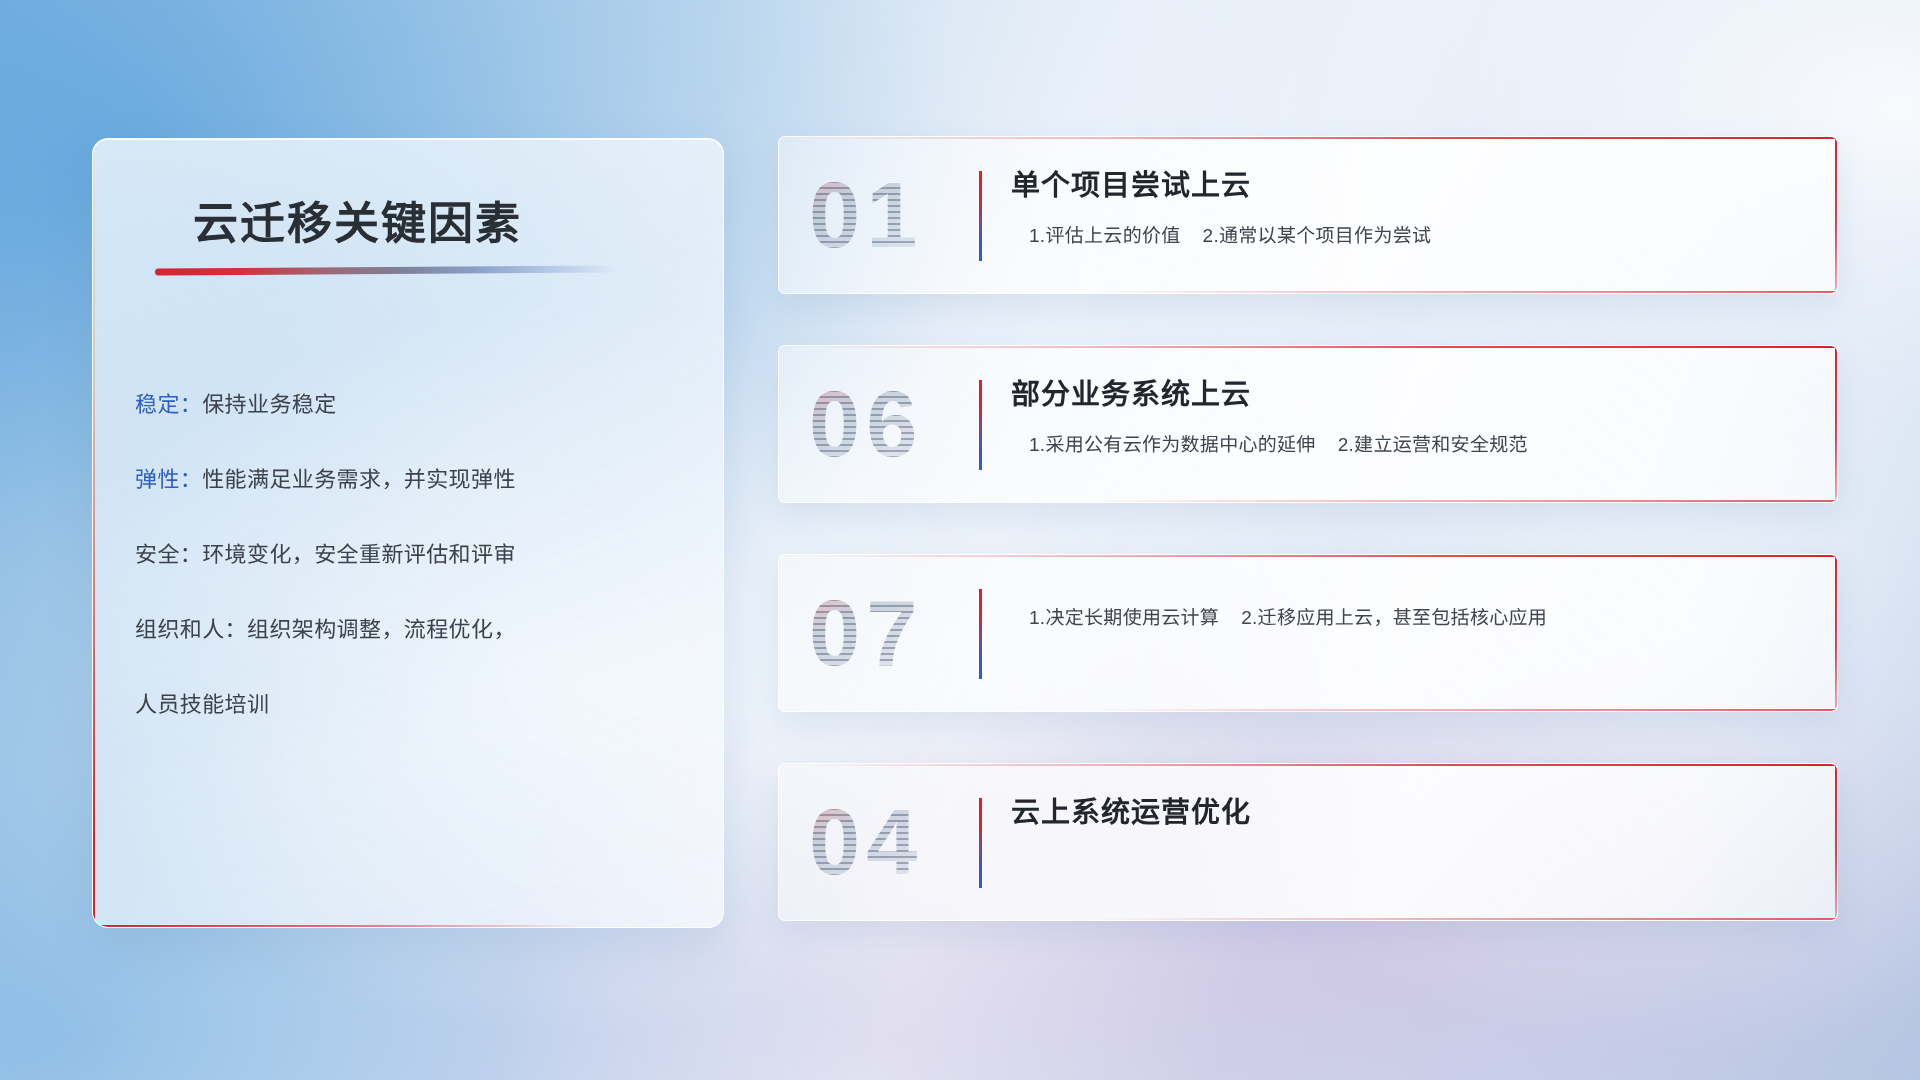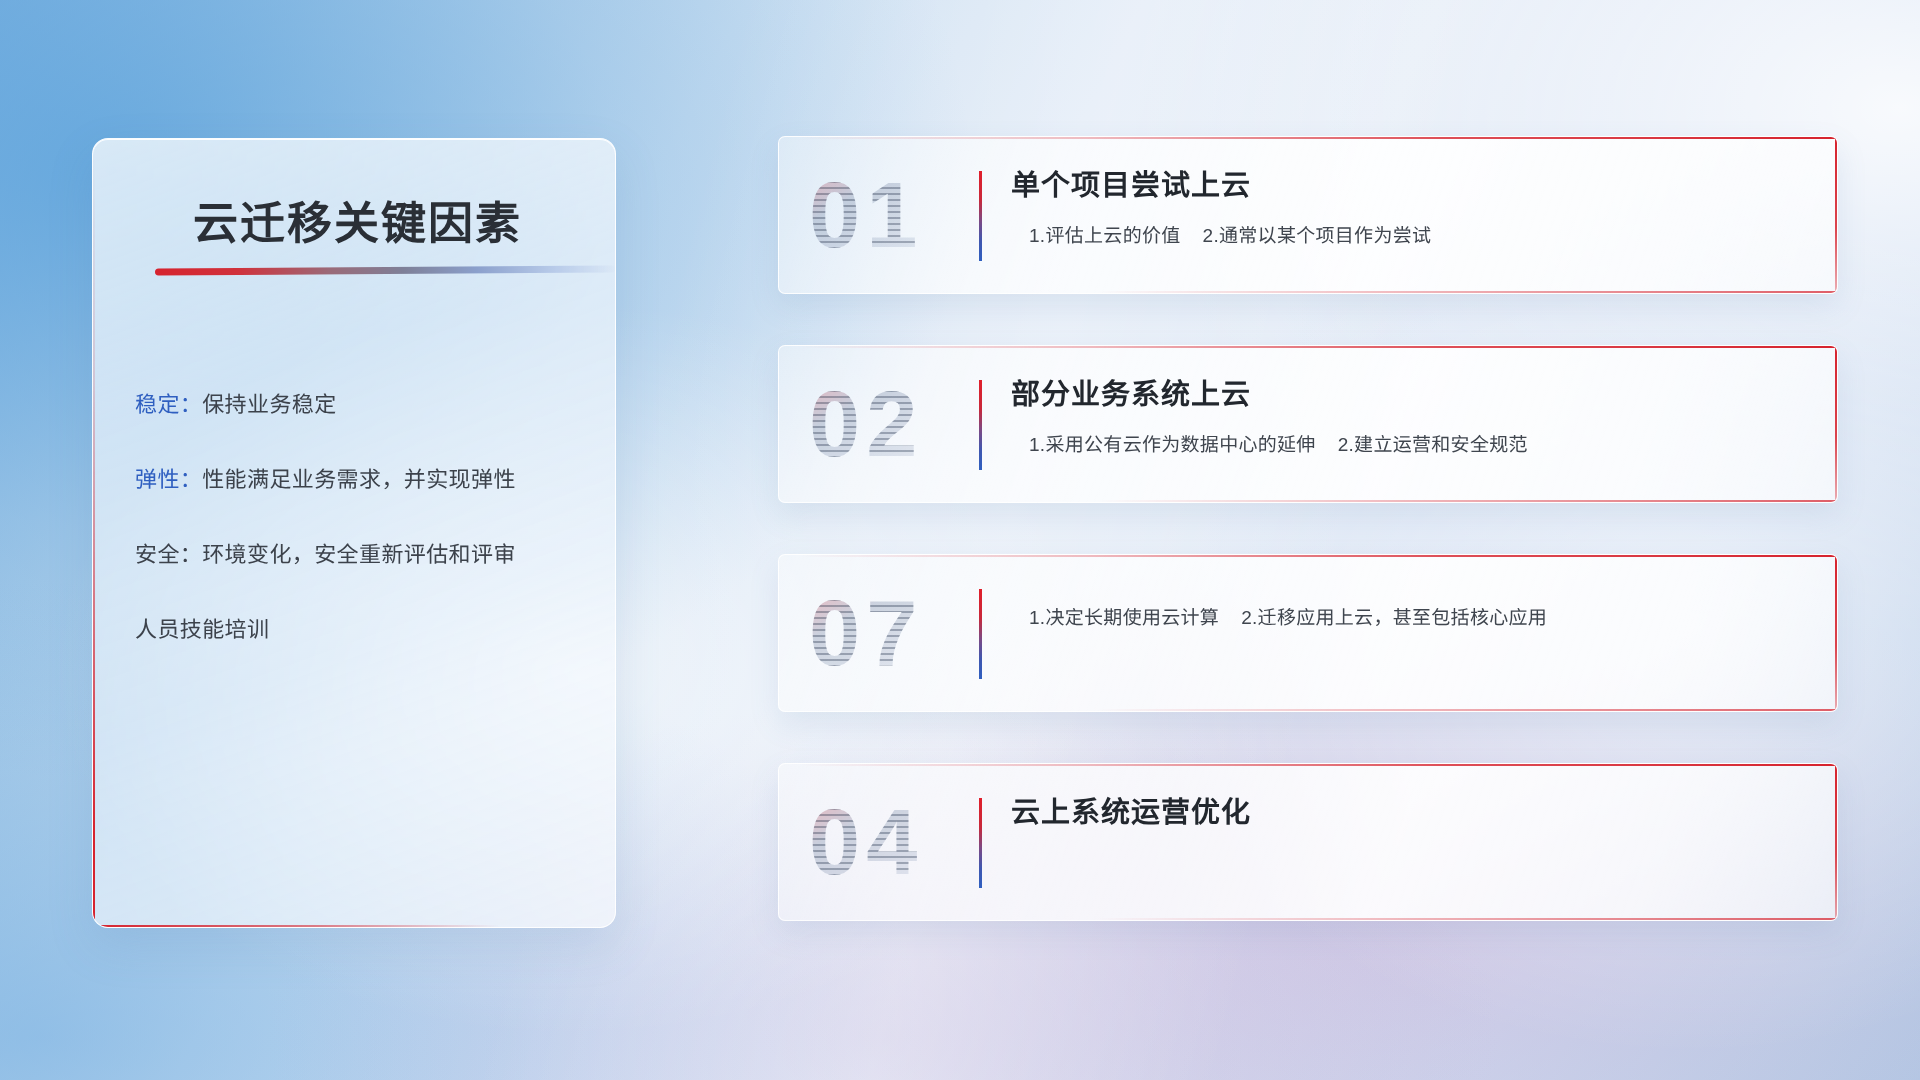--- a/index.html
+++ b/index.html
@@ -66,21 +66,21 @@
   .bg-sheen {
     background:
       linear-gradient(104deg, rgba(255,255,255,0) 34%, rgba(255,255,255,0.34) 52%, rgba(255,255,255,0) 68%);
   }
 
   
   #left-card {
     position: absolute;
     left: 92px;
     top: 138px;
-    width: 524px;
+    width: 632px;
     height: 790px;
     border-radius: 16px;
     background:
       linear-gradient(160deg,
         rgba(255,255,255,0.74) 0%,
         rgba(250,252,255,0.62) 30%,
         rgba(246,250,255,0.55) 62%,
         rgba(252,253,255,0.66) 100%);
     border: 1px solid rgba(255,255,255,0.92);
     box-shadow:
@@ -284,20 +284,23 @@
 
       <div class="factor-line accent">
         <span class="key">弹性：</span><span class="val">性能满足业务需求，并实现弹性</span>
       </div>
 
       <div class="factor-line">
         <span class="key">安全：</span><span class="val">环境变化，安全重新评估和评审</span>
       </div>
 
 
+      <div class="factor-line">
+        <span class="key">组织和人：</span><span class="val">组织架构调整，流程优化，</span>
+      </div>
 
       <div class="factor-line">
         <span class="key"></span><span class="val">人员技能培训</span>
       </div>
 
     </div>
   </section>
 
   <section id="steps">
 
@@ -312,21 +315,21 @@
         <div class="step-desc">
           <span>1.评估上云的价值</span><span class="gap"></span><span>2.通常以某个项目作为尝试</span>
         </div>
       </div>
     </article>
 
     <article class="step-card">
       <div class="edge-top"></div>
       <div class="edge-right"></div>
       <div class="edge-bottom"></div>
-      <div class="step-num">02</div>
+      <div class="step-num">06</div>
       <div class="step-bar"></div>
       <div class="step-text">
         <div class="step-title">部分业务系统上云</div>
         <div class="step-desc">
           <span>1.采用公有云作为数据中心的延伸</span><span class="gap"></span><span>2.建立运营和安全规范</span>
         </div>
       </div>
     </article>
 
     <article class="step-card">

